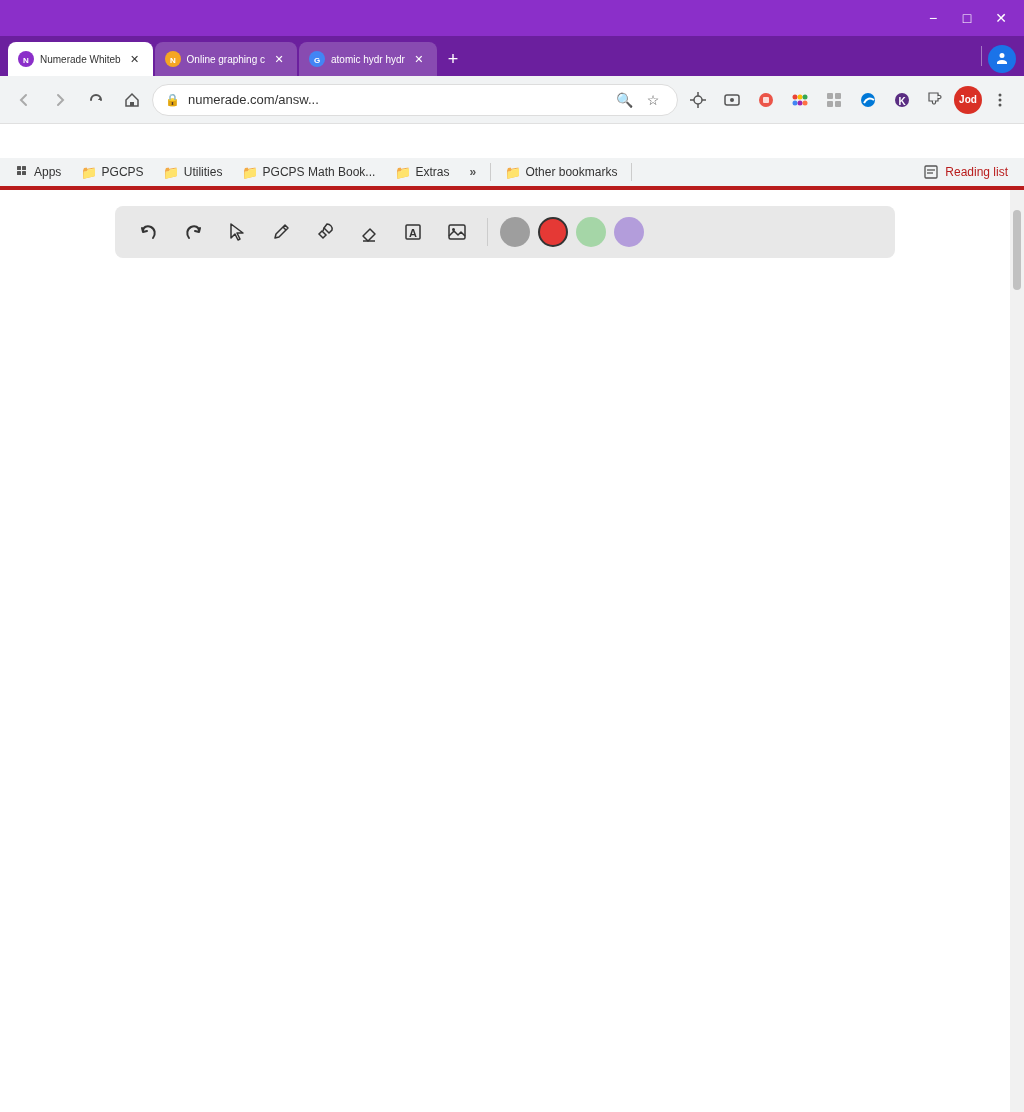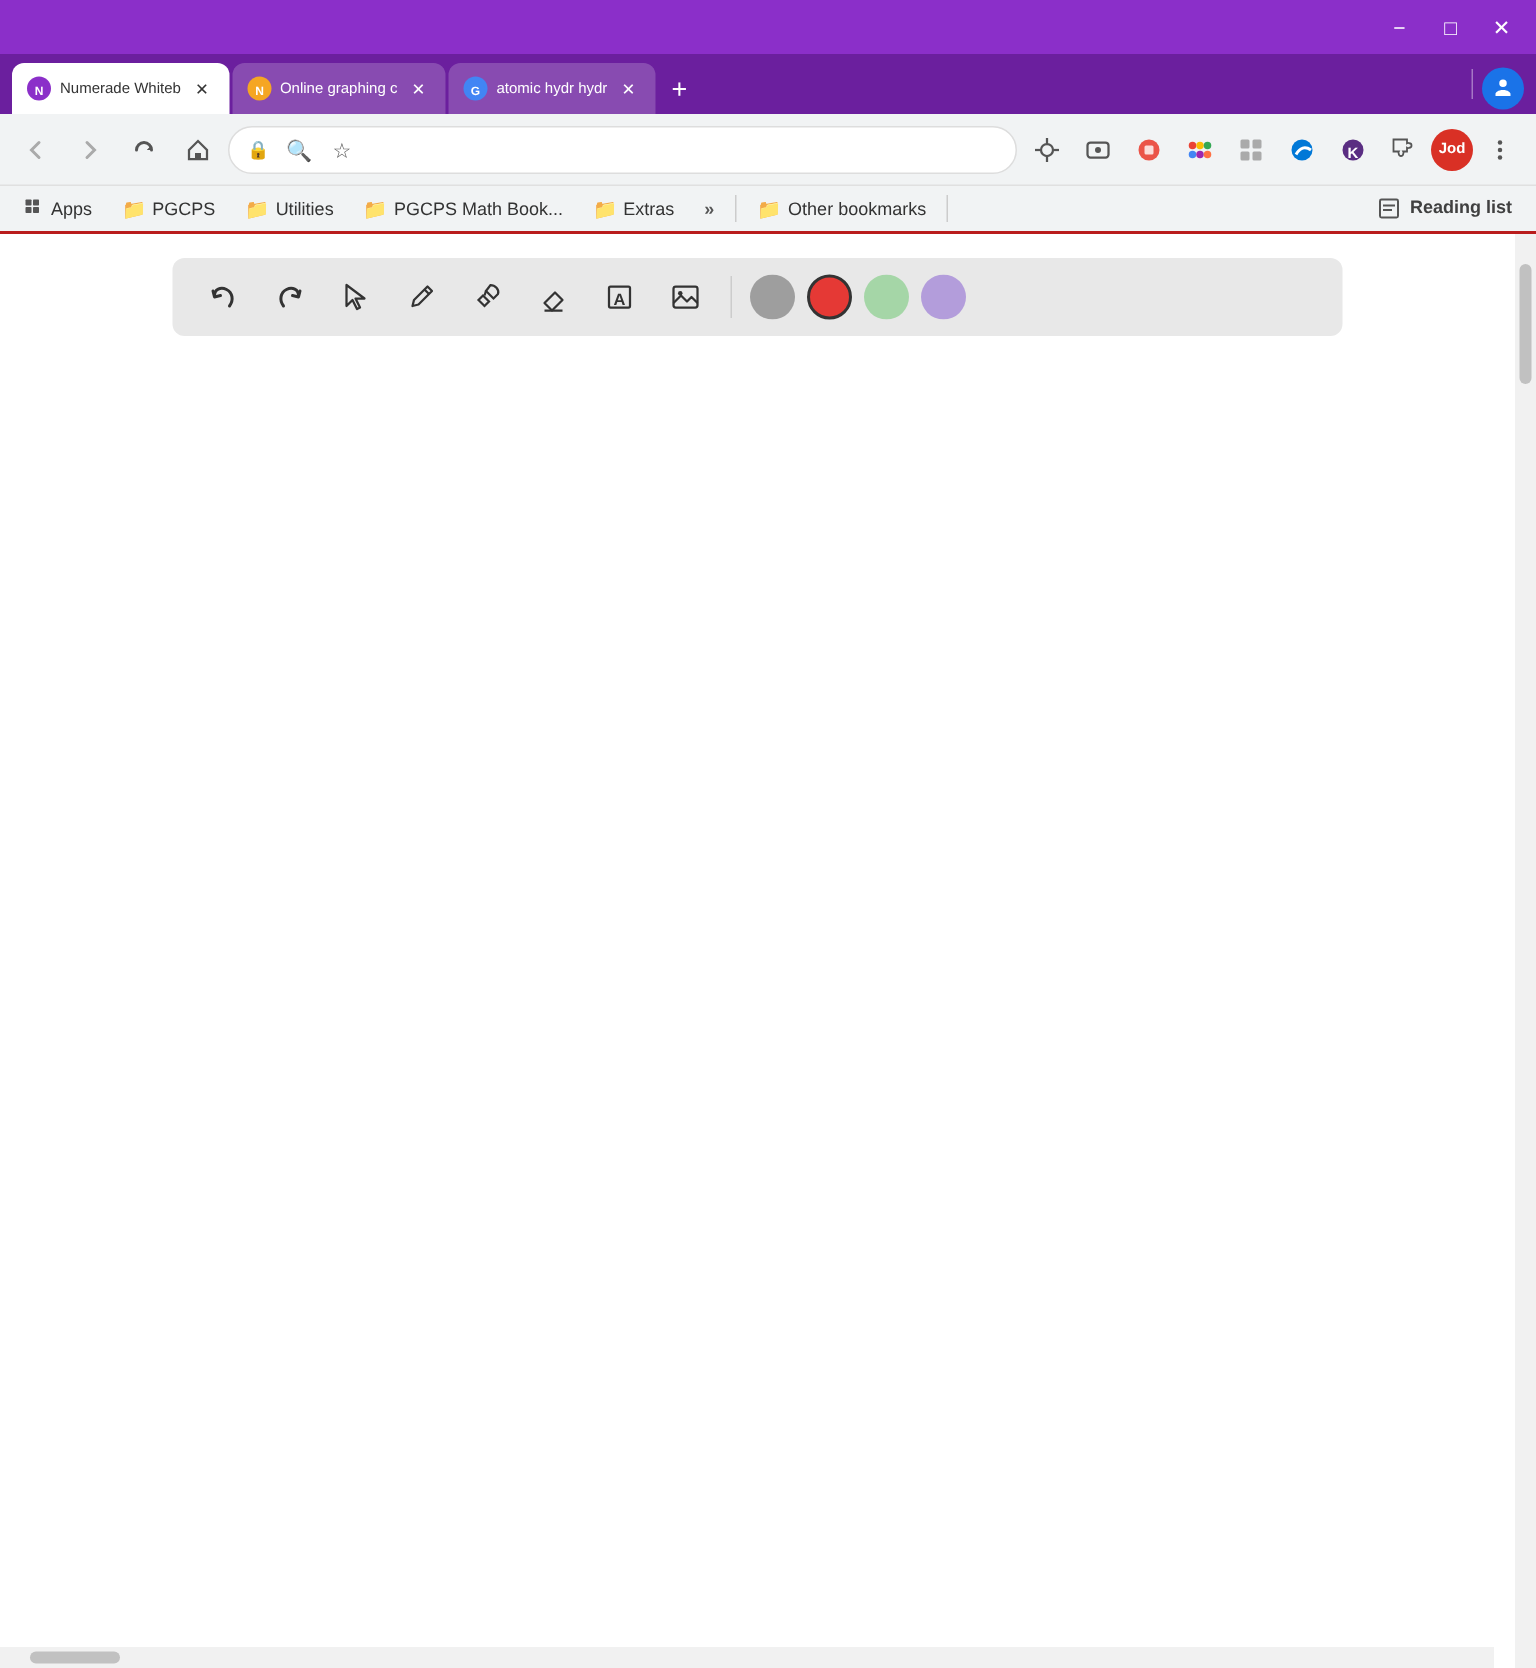--- a/index.html
+++ b/index.html
@@ -209,22 +209,23 @@
     }
 
     
     .bookmarksbar {
       height: 32px;
       background: #f1f3f4;
       display: flex;
       align-items: center;
       padding: 0 8px;
       gap: 4px;
-      border-bottom: 2px solid #b91c1c;
+      border-bottom: 4px solid #b91c1c;
       font-size: 12px;
+      margin-top: 34px;
     }
     .bookmark-item {
       display: flex;
       align-items: center;
       gap: 4px;
       padding: 3px 8px;
       border-radius: 4px;
       cursor: pointer;
       white-space: nowrap;
       color: #333;
@@ -238,28 +239,27 @@
       font-weight: bold;
     }
     .bookmark-sep {
       width: 1px;
       height: 18px;
       background: #ccc;
       margin: 0 2px;
     }
     .reading-list-btn {
       display: flex;
-      align-items: flex-start;
+      align-items: center;
       gap: 6px;
       padding: 3px 8px;
       border-radius: 4px;
       cursor: pointer;
-      color: #404040;
+      color: #b91c1c;
       margin-left: auto;
-      font-weight: bold;
     }
 
     
     .page-area {
       display: flex;
       height: calc(1112px - 36px - 40px - 48px - 32px);
     }
     .page-content {
       flex: 1;
       background: #fff;
@@ -436,20 +436,21 @@
   </button>
   <button class="nav-btn">
     <svg width="18" height="18" viewBox="0 0 18 18">
         <path d="M3 9L9 3l6 6v6H3V9z" stroke="#555" stroke-width="1.5" fill="none"></path>
         <rect x="7" y="11" width="4" height="4" fill="#555"></rect>
       </svg>
   </button>
 
   <div class="address-bar">
     <span class="lock-icon">🔒</span>
+    <span class="address-text">numerade.com/answ...</span>
     <div class="address-icons">
       <button class="addr-icon-btn">🔍</button>
       <button class="addr-icon-btn">☆</button>
     </div>
   </div>
 
   <div class="navbar-right">
     <div class="toolbar-icons">
       <button class="toolbar-icon-btn" title="Extension">
         <svg width="20" height="20" viewBox="0 0 20 20">

